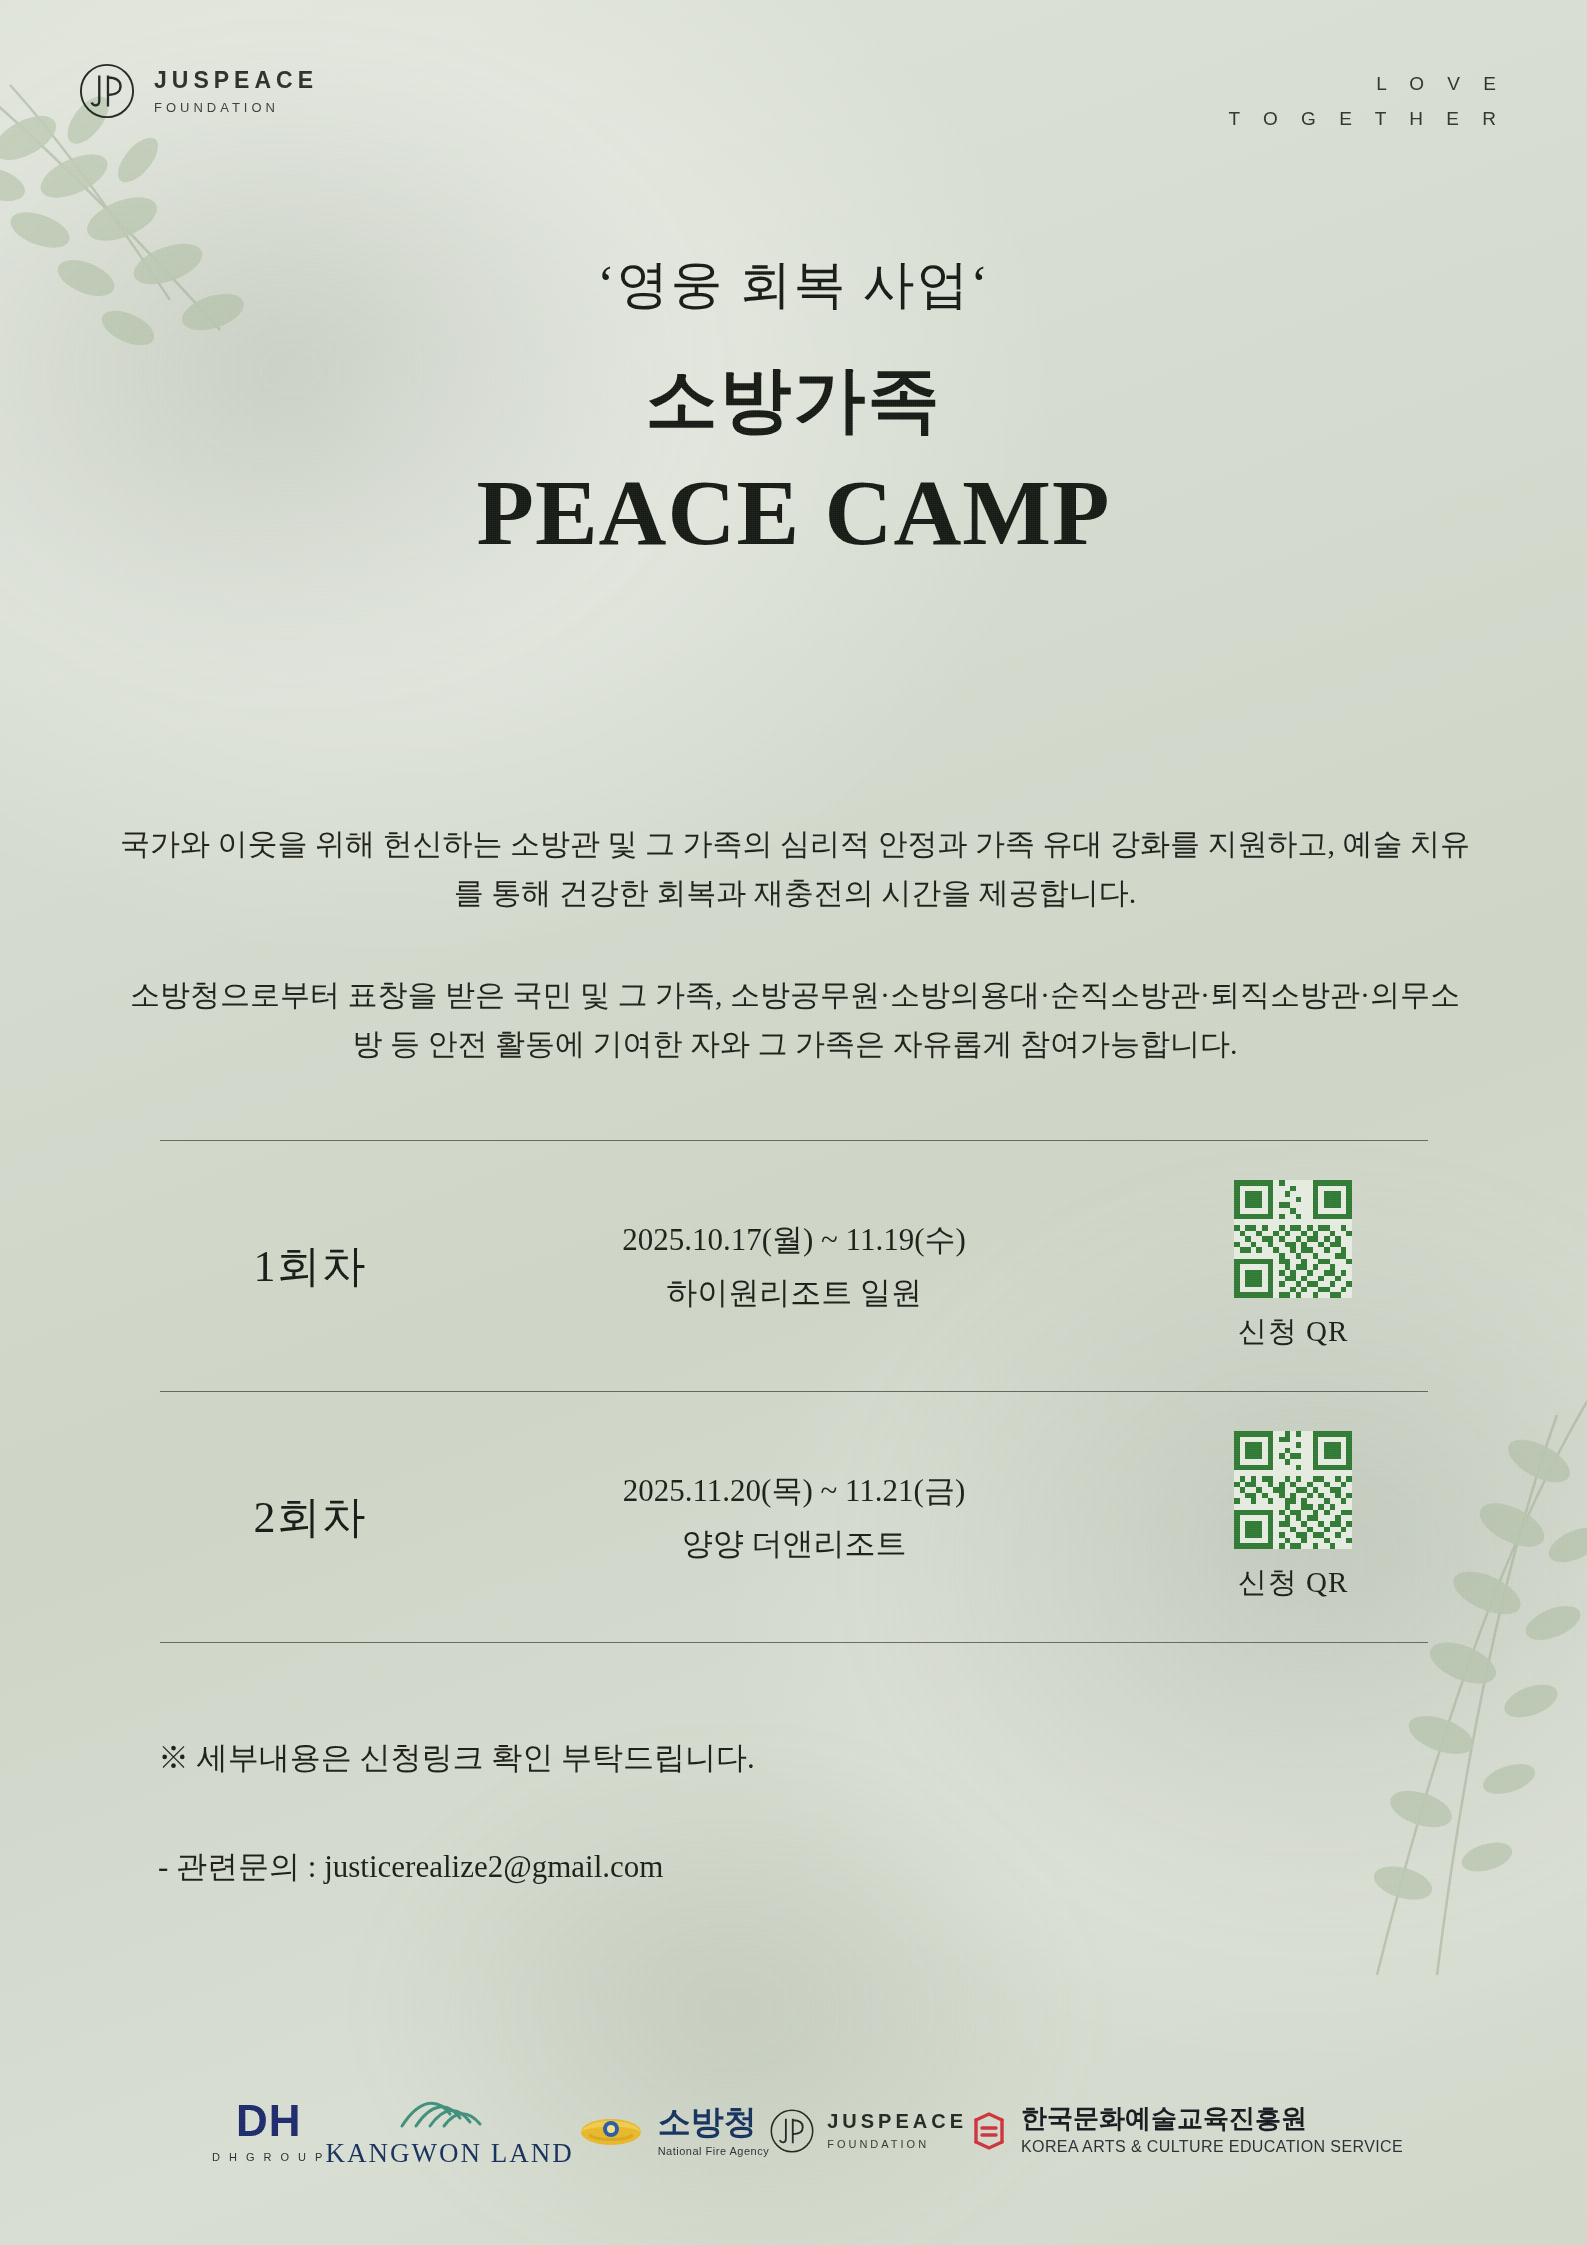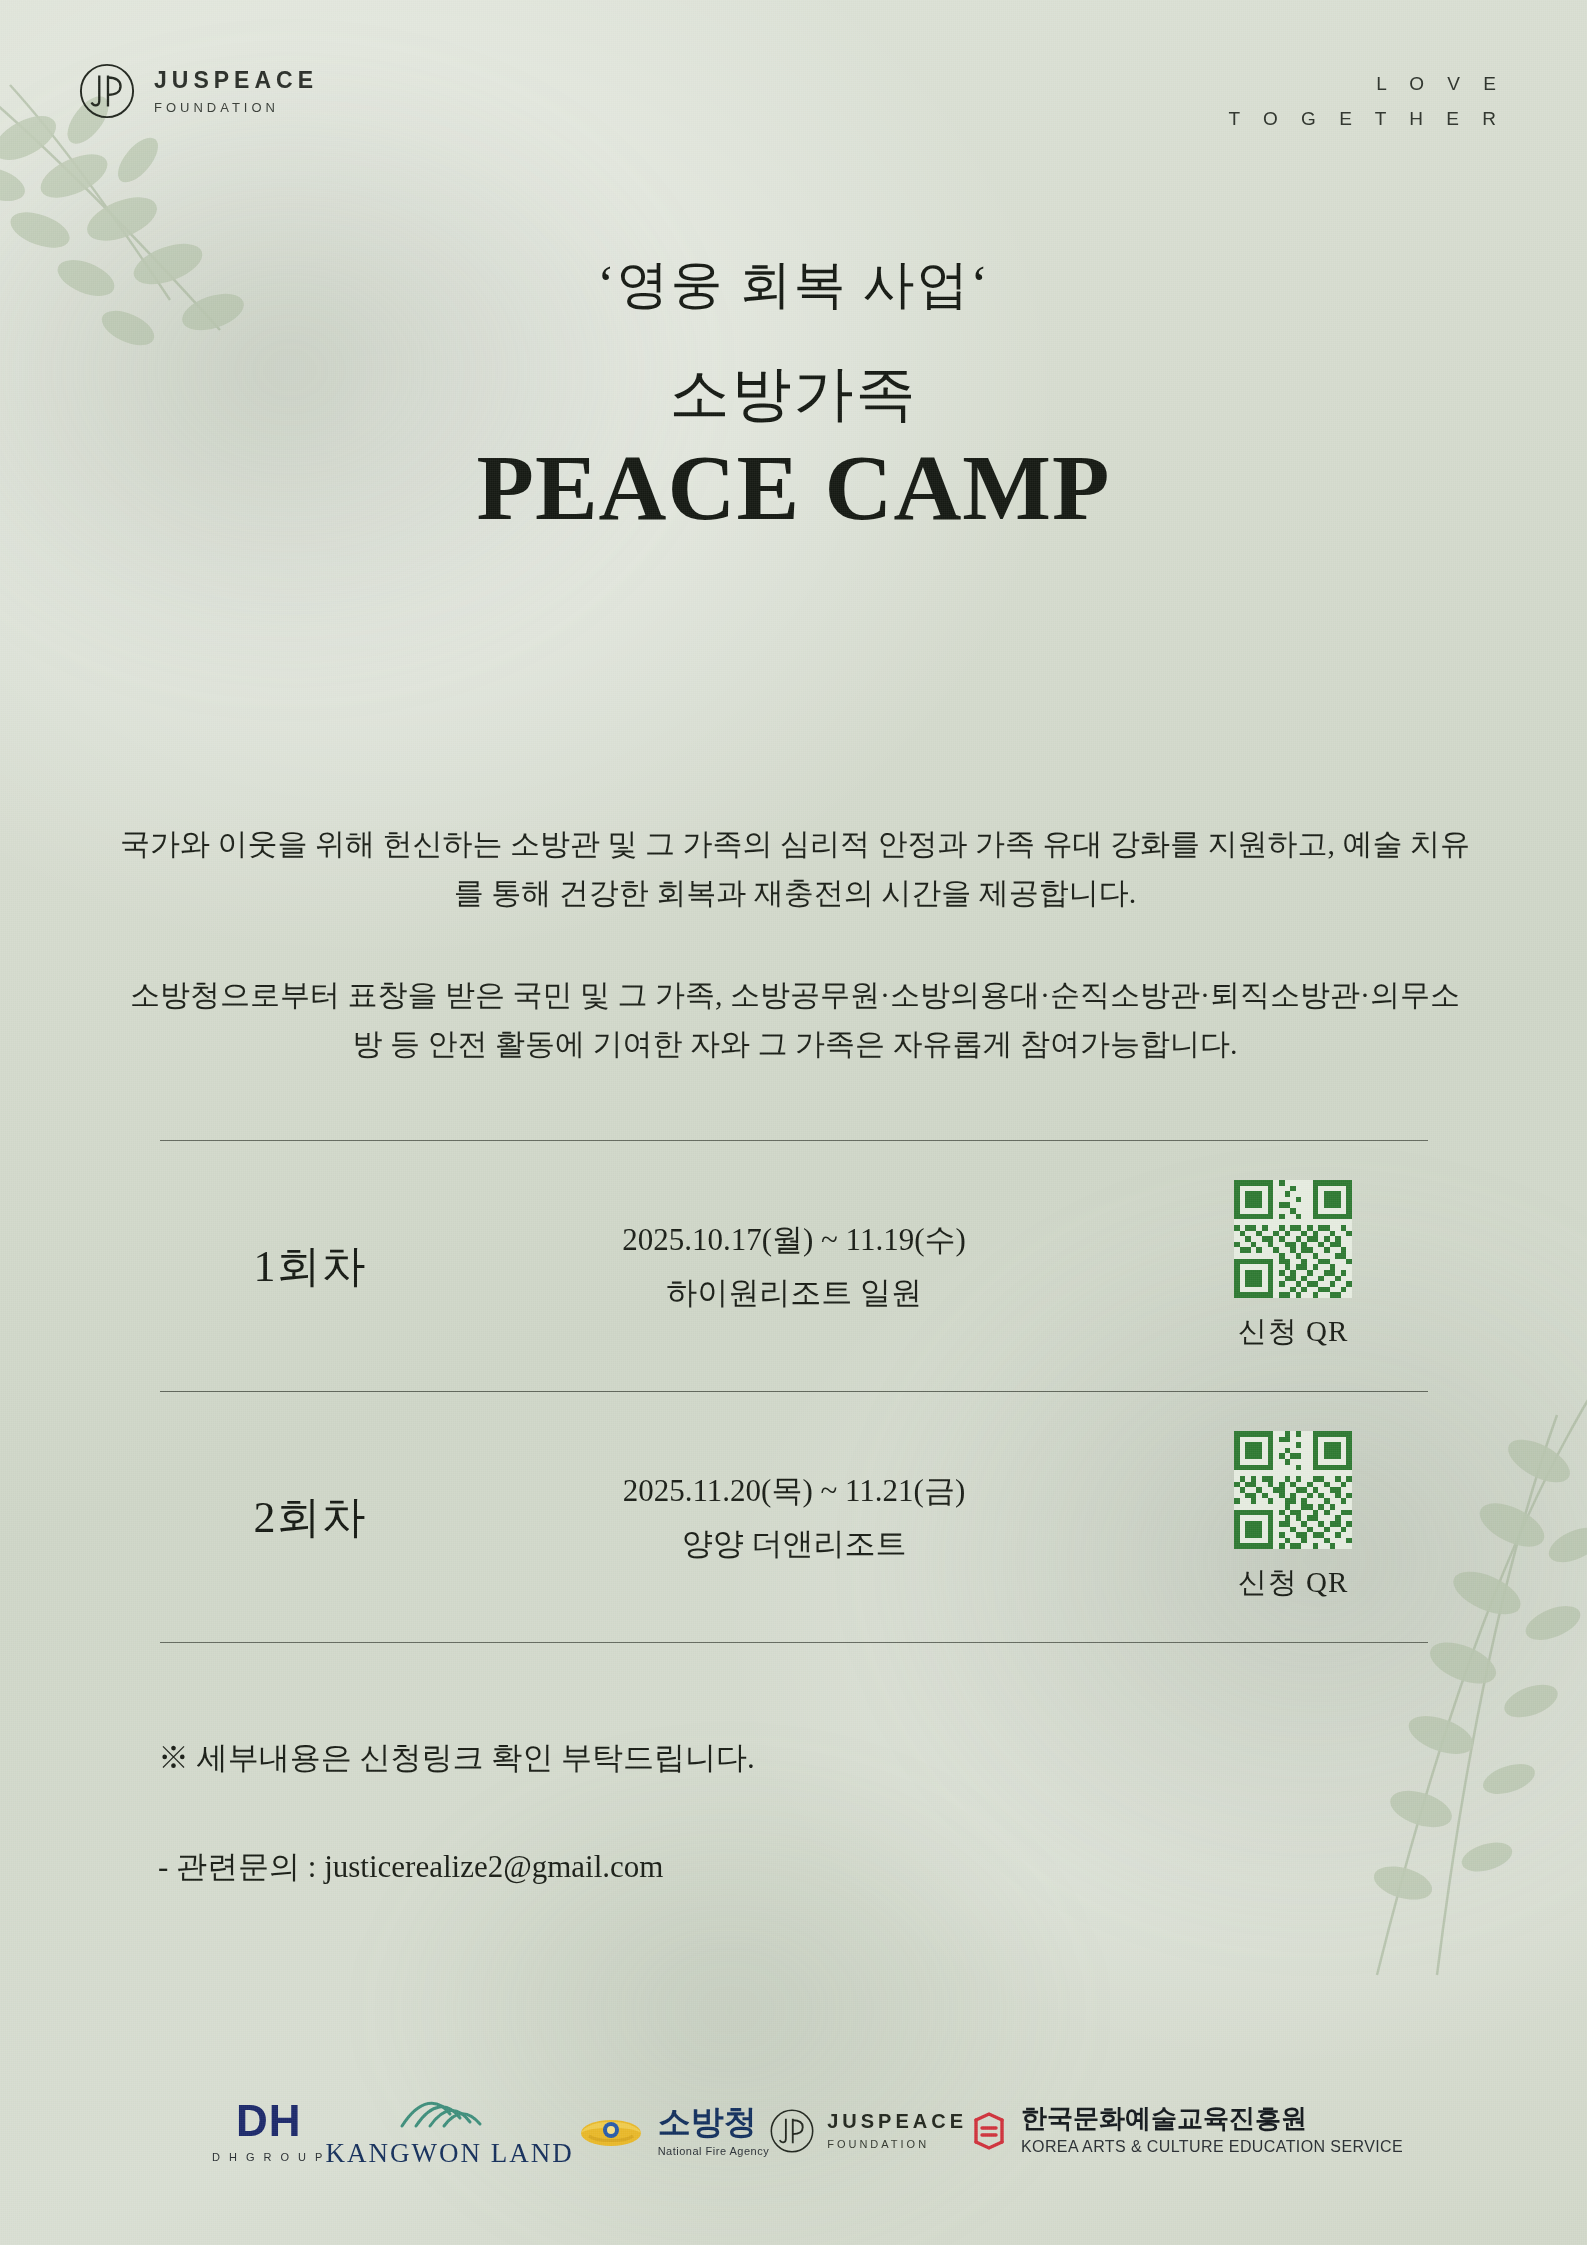--- a/index.html
+++ b/index.html
@@ -113,25 +113,25 @@
     text-align: center;
     color: #161a14;
   }
   .tagline {
     font-size: 52px;
     letter-spacing: 2px;
     font-weight: 500;
     margin-bottom: 42px;
   }
   .title-ko {
-    font-size: 60px;
-    font-weight: 400;
+    font-size: 72px;
+    font-weight: 700;
     letter-spacing: 2px;
     line-height: 1.08;
-    margin-bottom: 10px;
+    margin-bottom: 22px;
   }
   .title-en {
     font-size: 94px;
     font-weight: 700;
     letter-spacing: 1px;
     line-height: 1.08;
   }
 
   
   .body-copy {
@@ -245,21 +245,21 @@
   }
   .kl-logo .kl-text {
     font-family: "Liberation Serif", serif;
     font-size: 27px;
     letter-spacing: 2px;
     color: #16305c;
     margin-top: 4px;
   }
   .nfa-logo {
     display: flex;
-    align-items: center;
+    align-items: flex-start;
     gap: 10px;
   }
   .nfa-text-ko {
     font-family: "Liberation Sans", sans-serif;
     font-size: 33px;
     font-weight: 700;
     color: #14315f;
     line-height: 1;
   }
   .nfa-text-en {

